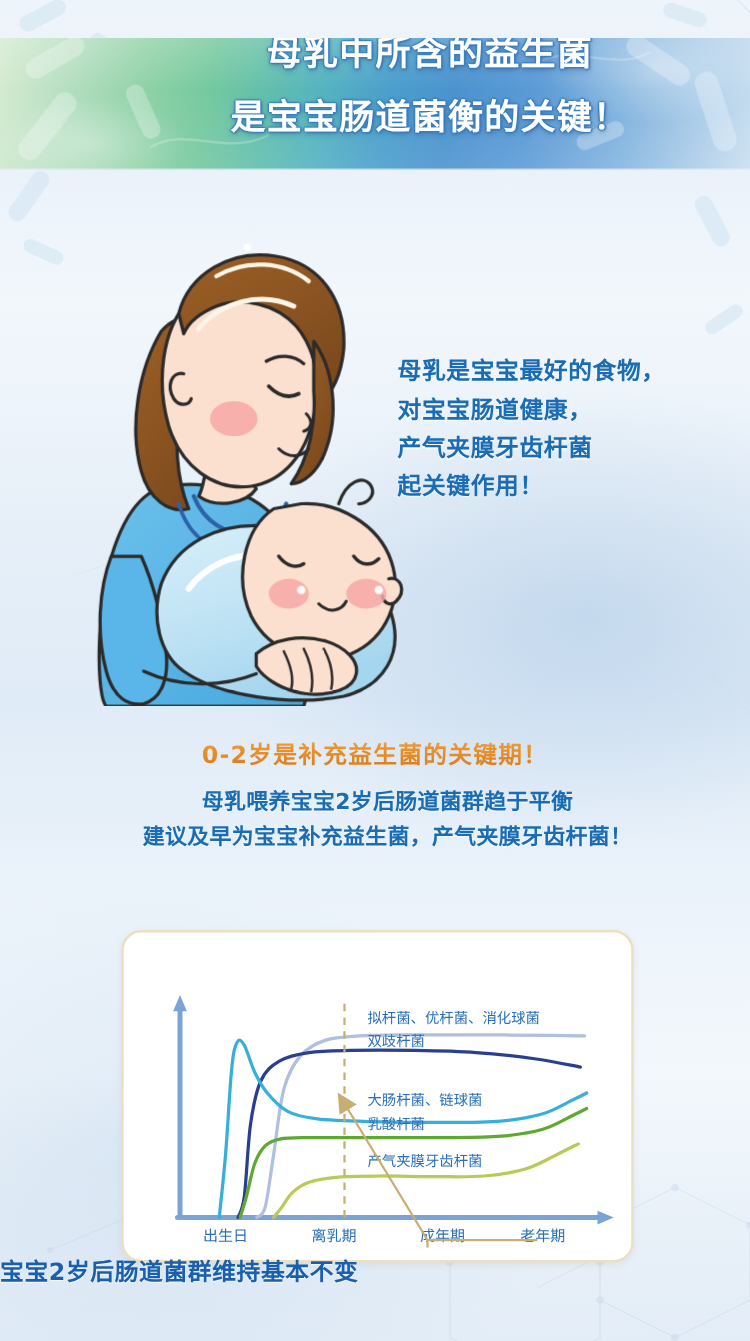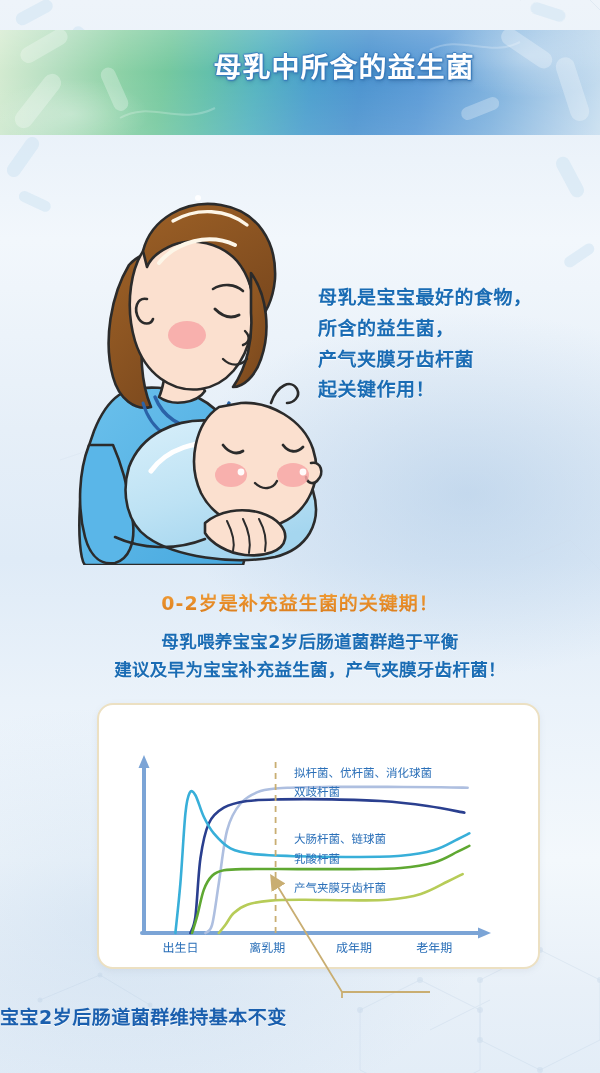--- a/index.html
+++ b/index.html
@@ -160,29 +160,28 @@
     line-height: 1.62;
     letter-spacing: .3px;
     text-shadow: 0 1px 1px rgba(255,255,255,.8);
   }
   .subhead div { white-space: nowrap; padding-left: 20px; }
 
   
   .chart-panel {
     position: absolute;
     left: 97px;
-    top: 703px;
+    top: 744px;
     width: 406px;
     height: 262px;
     background: #ffffff;
     border: 2px solid #ece0c2;
     border-radius: 16px;
     box-shadow: 0 2px 6px rgba(120,130,150,.10);
     overflow: hidden;
-    padding-left: 33px;
   }
   .chart-svg {
     position: absolute;
     left: 0;
     top: 0;
   }
 
   .chart-caption {
     position: absolute;
     left: 0;
@@ -259,20 +258,21 @@
         <rect x="540" y="50" width="66" height="19" rx="9.5" transform="rotate(72 573 59)"></rect>
         <rect x="460" y="72" width="40" height="13" rx="6.5" transform="rotate(-22 480 78)"></rect>
       </g>
       <g fill="none" stroke="#ffffff" opacity="0.22" stroke-width="2">
         <path d="M120,88 C150,70 180,96 215,78"></path>
         <path d="M430,20 C460,4 490,28 520,12"></path>
       </g>
     </svg>
     <div class="banner-title">
       <div class="banner-line">母乳中所含的益生菌</div>
+      <div class="banner-line">是宝宝肠道菌衡的关键！</div>
     </div>
   </div>
 
   <svg class="illustration" viewBox="0 0 300 420" aria-hidden="true">
     <defs>
       <linearGradient id="blanketGrad" x1="0" y1="0" x2="0.4" y2="1">
         <stop offset="0%" stop-color="#d8effa"></stop>
         <stop offset="60%" stop-color="#bde2f4"></stop>
         <stop offset="100%" stop-color="#a5d6ef"></stop>
       </linearGradient>
@@ -360,21 +360,21 @@
       <ellipse cx="176" cy="330" rx="16" ry="12" fill="#f7a7a7" opacity="0.85"></ellipse>
       <ellipse cx="238" cy="330" rx="16" ry="12" fill="#f7a7a7" opacity="0.85"></ellipse>
       <circle cx="143" cy="53" r="3" fill="#ffffff" opacity=".9"></circle>
       <circle cx="186" cy="327" r="3.4" fill="#ffffff" opacity=".95"></circle>
       <circle cx="248" cy="327" r="3.4" fill="#ffffff" opacity=".95"></circle>
     </g>
   </svg>
 
   <div class="intro-text">
     <div>母乳是宝宝最好的食物，</div>
-    <div>所含的益生菌，</div>
+    <div>对宝宝肠道健康，</div>
     <div>产气夹膜牙齿杆菌</div>
     <div>起关键作用！</div>
   </div>
 
   <div class="headline">0-2岁是补充益生菌的关键期！</div>
 
   <div class="subhead">
     <div>母乳喂养宝宝2岁后肠道菌群趋于平衡</div>
     <div>建议及早为宝宝补充益生菌，产气夹膜牙齿杆菌！</div>
   </div>

